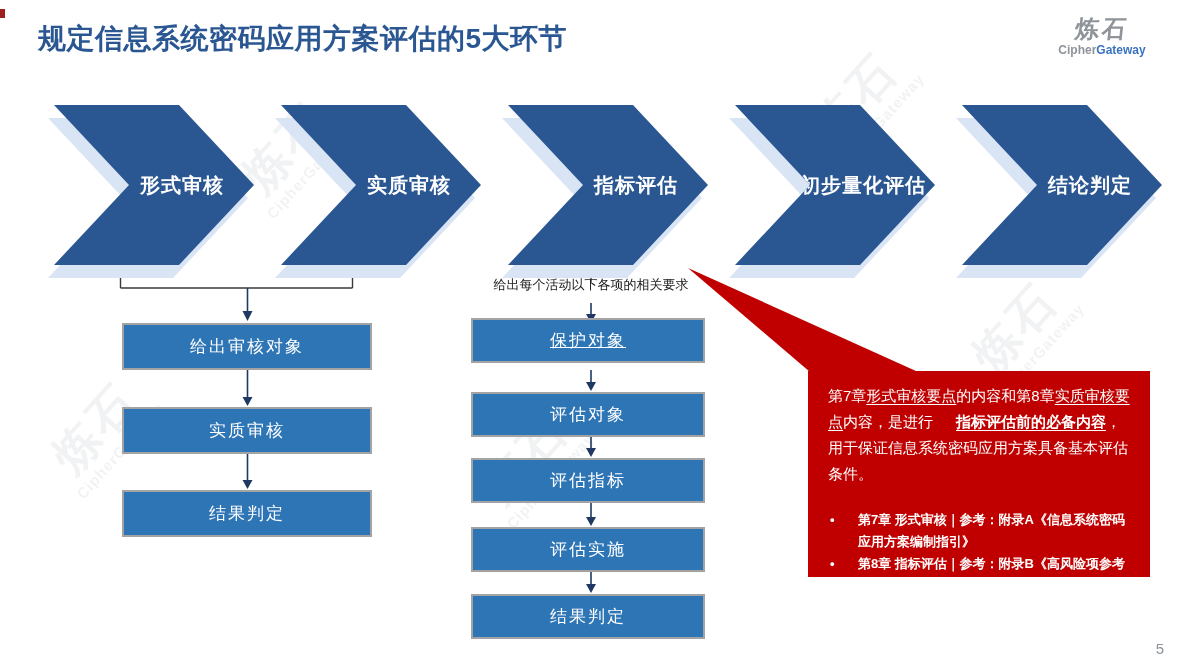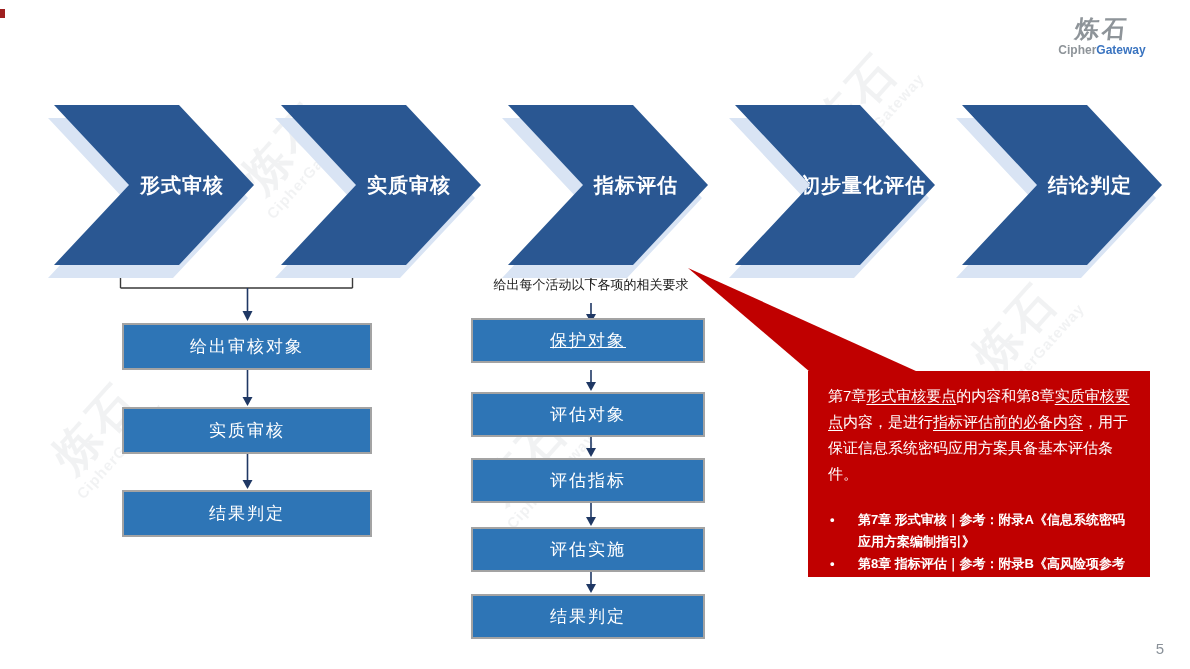--- a/index.html
+++ b/index.html
@@ -38,21 +38,21 @@
     font-size:13px;color:#1a1a1a;z-index:2;}
 
   
   #connectors{position:absolute;left:0;top:0;z-index:1;pointer-events:none;}
 
   
   .callout{position:absolute;left:808px;top:371px;width:342px;height:206px;background:#c00000;
     color:#ffffff;box-sizing:border-box;padding:12px 20px 0 20px;z-index:2;}
   .callout p{margin:0;font-size:15px;line-height:26px;}
   .u{text-decoration:underline;text-underline-offset:3px;}
-  .bu{font-weight:normal;text-decoration:underline;text-underline-offset:3px;}
+  .bu{font-weight:bold;text-decoration:underline;text-underline-offset:3px;margin-left:23px;}
   .bullets{margin-top:22px;}
   .bullet-row{display:flex;font-weight:bold;font-size:13px;line-height:22px;}
   .bullet-marker{width:28px;flex:none;padding-left:2px;}
   .bullet-text{flex:1;}
 
   .page-number{position:absolute;right:26px;bottom:12px;font-size:15px;color:#8a9199;z-index:3;}
 </style>
 </head>
 <body>
 
@@ -73,20 +73,21 @@
   <div class="wm" style="left:800px;top:70px;">
     <div class="wm-cn">炼石</div>
     <div class="wm-en">CipherGateway</div>
   </div>
   <div class="wm" style="left:960px;top:300px;">
     <div class="wm-cn">炼石</div>
     <div class="wm-en">CipherGateway</div>
   </div>
 
   <div class="accent-bar"></div>
+  <div class="title">规定信息系统密码应用方案评估的5大环节</div>
   <div class="logo">
     <div class="logo-cn">炼石</div>
     <div class="logo-en"><span class="g1">Cipher</span><span class="g2">Gateway</span></div>
   </div>
 
   <div class="chev-wrap" style="left:54px;">
     <div class="chev-shadow"></div>
     <div class="chev">形式审核</div>
   </div>
   <div class="chev-wrap" style="left:281px;">

